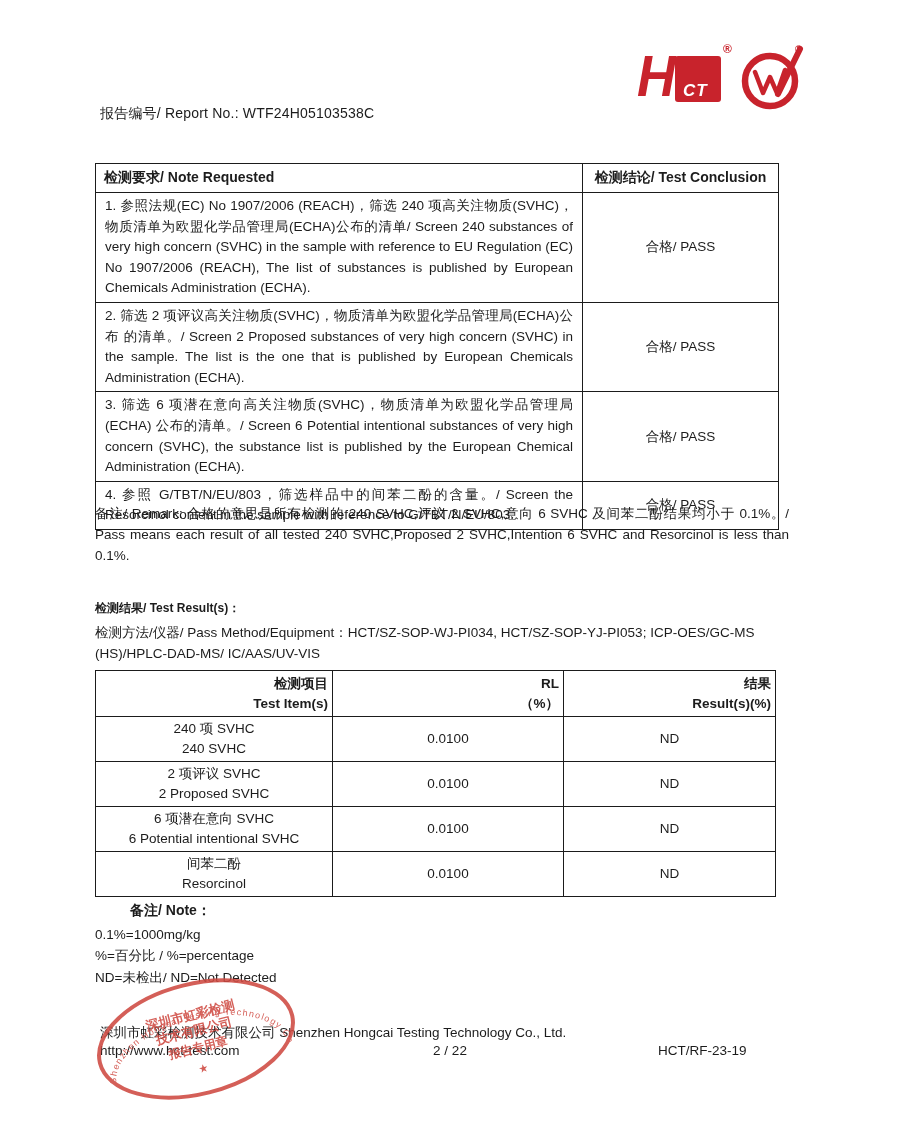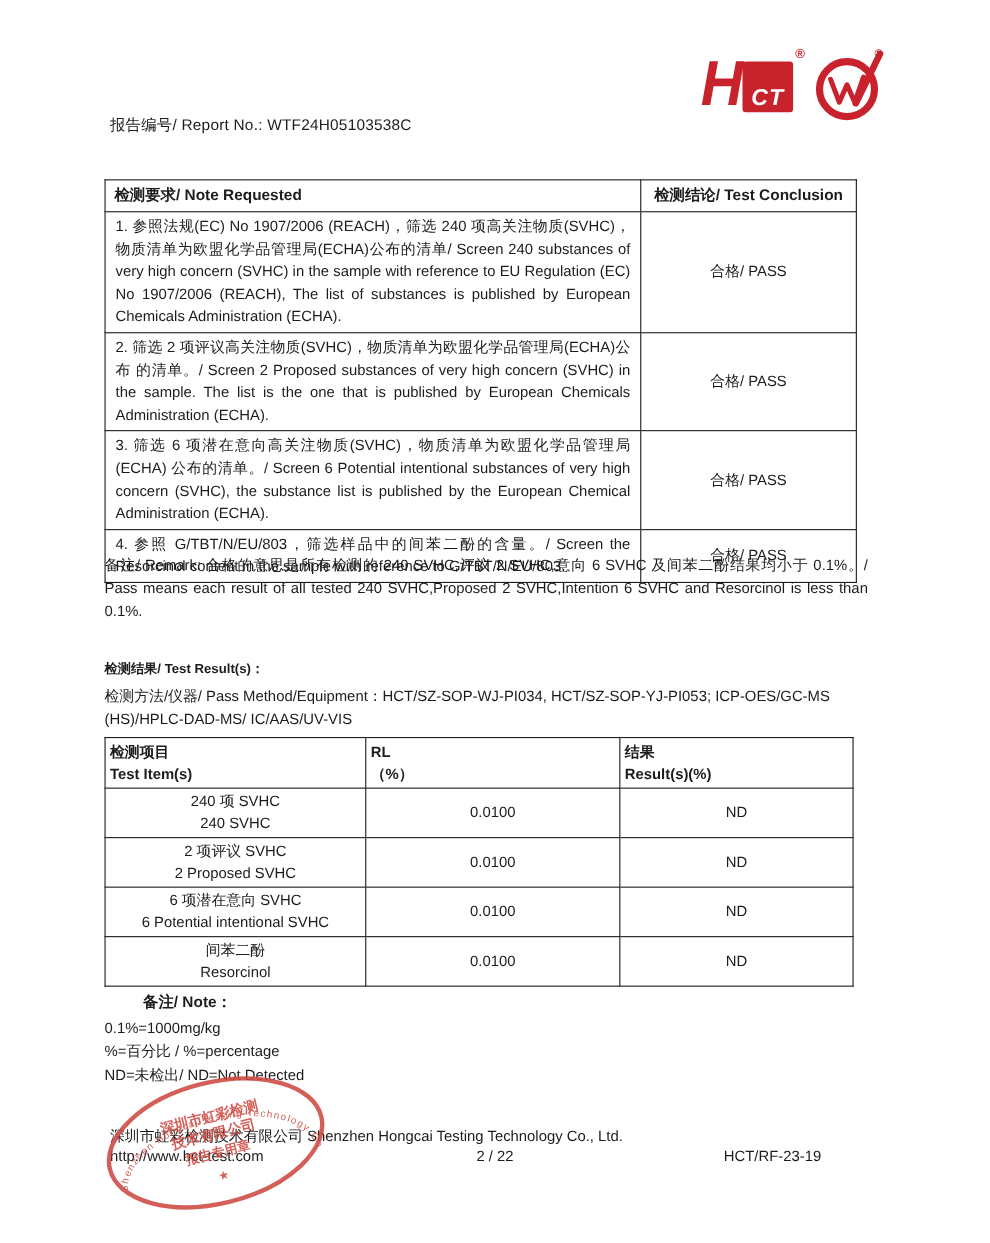--- a/index.html
+++ b/index.html
@@ -23,21 +23,21 @@
     font-size:58px;font-weight:bold;font-style:italic;
     color:#c8232c;line-height:56px;letter-spacing:-3px;
     transform:scaleX(.92);transform-origin:left;
   }
   .hct-square{
     position:absolute;left:38px;top:12px;width:46px;height:46px;
     background:#c8232c;border-radius:3px;
   }
   .hct-ct{
     position:absolute;left:8px;bottom:1px;
-    font-size:21px;font-weight:bold;font-style:italic;
+    font-size:17px;font-weight:bold;font-style:italic;
     color:#ffffff;letter-spacing:1px;
   }
   .hct-reg{
     position:absolute;left:86px;top:-2px;
     font-size:12px;color:#c8232c;font-weight:bold;
   }
   .wcheck-logo{left:740px;top:44px;}
   .wcheck-reg{
     position:absolute;left:55px;top:0px;
     font-size:10px;color:#c8232c;font-weight:bold;
@@ -60,21 +60,21 @@
 
   .remark{left:95px;top:503px;width:694px;font-size:13.5px;line-height:21px;text-align:justify;}
 
   .res-heading{left:95px;top:600px;font-size:12px;font-weight:bold;}
   .method{left:95px;top:622px;width:706px;font-size:13.5px;line-height:21px;}
 
   .t2{left:95px;top:670px;width:680px;}
   .t2 col.c1{width:237px;}
   .t2 col.c2{width:231px;}
   .t2 col.c3{width:212px;}
-  .t2 th{font-weight:bold;text-align:left;height:43px;line-height:20px;padding:1px 4px;}
+  .t2 th{font-weight:bold;text-align:right;height:43px;line-height:20px;padding:1px 4px;}
   .t2 td{text-align:center;height:42px;line-height:20px;padding:1px 4px;}
 
   .note-heading{left:95px;top:902px;font-size:14px;font-weight:bold;margin-left:35px;}
   .note-lines{left:95px;top:924px;font-size:13.5px;line-height:21.3px;}
 
   
   .footer-company{left:100px;top:1024px;font-size:13.5px;}
   .footer-line2{left:0;top:1043px;width:900px;height:18px;font-size:13.5px;}
   .footer-url{position:absolute;left:100px;top:0;}
   .footer-page{position:absolute;left:0;right:0;top:0;text-align:center;}

